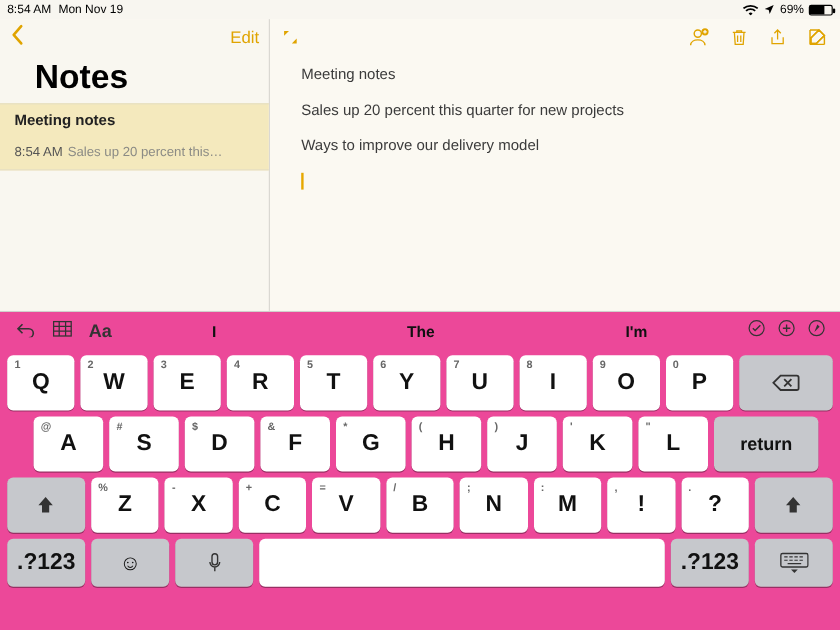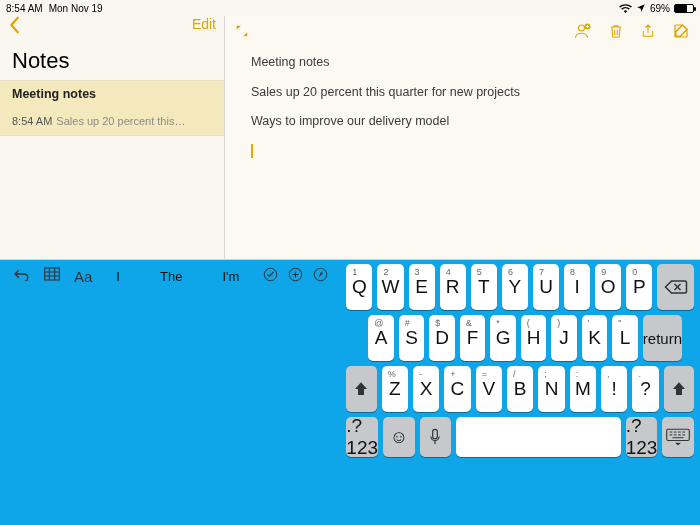--- a/index.html
+++ b/index.html
@@ -11,40 +11,40 @@
   .sb-left { flex:0 0 auto; display:flex; gap:6px; font-weight:500;}
   .sb-right { margin-left:auto; display:flex; align-items:center; gap:4px; }
   .sb-right svg { display:block; }
   .battery { width:20px; height:9px; border:1px solid #000; border-radius:2px; position:relative; }
   .battery:after{content:""; position:absolute; right:-3px; top:2px; width:2px; height:4px; background:#000; border-radius:1px;}
   .battery i{display:block; height:100%; background:#000; width:69%;}
 
   
   .app { flex:0 0 244px; display:flex; background:#faf8f2; border-bottom:1px solid #d0d0cc; position:relative; }
   .sidebar { width:225px; display:flex; flex-direction:column; background:#f9f7f0; border-right:1px solid #dad8d2; }
-  .sidebar-top { height:30px; display:flex; align-items:flex-start; padding:0 8px; }
+  .sidebar-top { height:30px; display:flex; align-items:center; padding:0 8px; }
   .back { color:#e0a400; }
   .edit { margin-left:auto; color:#e0a400; font-size:14px; }
-  .sidebar h1 { font-size:22px; font-weight:400; padding:2px 12px 6px; }
+  .sidebar h1 { font-size:28px; font-weight:700; padding:2px 29px 6px; }
   .note-item { background:#f4e9bd; padding:6px 12px 8px; border-top:1px solid #e6dfc3; border-bottom:1px solid #e6dfc3;}
   .note-item .title { font-size:12.5px; font-weight:600; color:#222;}
   .note-item .meta { font-size:11px; color:#8b8b85; margin-top:14px; white-space:nowrap; overflow:hidden; text-overflow:ellipsis;}
   .note-item .meta .time{ color:#555; margin-right:4px;}
 
   .editor { flex:1; display:flex; flex-direction:column; background:#fbf9f2; }
   .editor-top { height:30px; display:flex; align-items:center; padding:0 10px; gap:16px; }
   .yellow { color:#e0a400; }
   .editor-top .spacer{flex:1;}
   .editor-top svg{display:block;}
   .note-body { padding:8px 26px; font-size:12.5px; color:#3b3b3b; line-height:1.4; }
   .note-body p { margin-bottom:12px; font-weight:400;}
   .cursor { display:inline-block; width:1.5px; height:14px; background:#e6a800; vertical-align:middle;}
 
   
-  .kbwrap { flex:1; background:#0ea5e9; display:flex; flex-direction:row; }
+  .kbwrap { flex:1; background:#ec4899; display:flex; flex-direction:column;font-weight:bold; }
   .predict { height:32px; display:flex; align-items:center; padding:0 6px; gap:4px; }
   .predict .tools-left{display:flex; gap:14px; align-items:center; padding-left:6px;}
   .predict .tools-right{display:flex; gap:10px; align-items:center; padding-right:6px;}
   .predict .sugs{flex:1; display:flex; justify-content:space-around; align-items:center;}
   .predict .sug{ font-size:13px; color:#111; text-align:center; padding:4px 20px;}
   .predict svg,.predict .glyph{color:#333;}
   .glyph{font-size:16px;}
 
   .keys { flex:1; padding:4px 4px 6px; display:flex; flex-direction:column; gap:5px;}
   .row { display:flex; gap:5px; padding:0 2px;}

